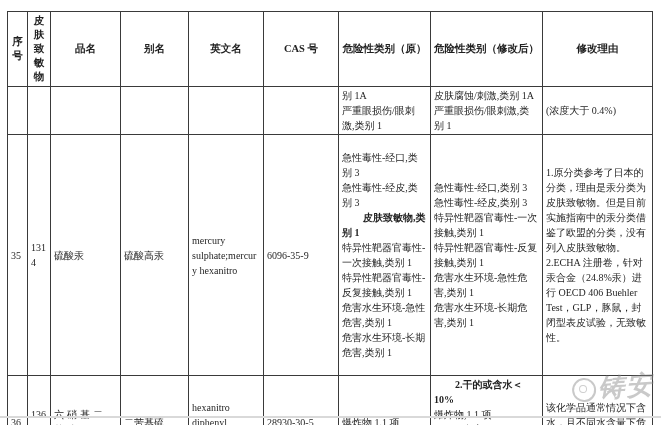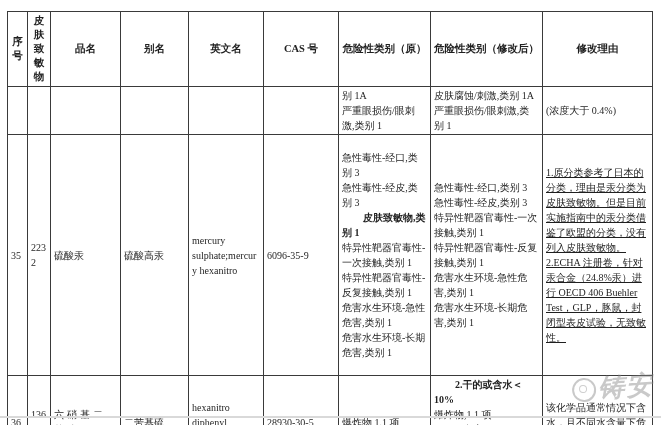--- a/index.html
+++ b/index.html
@@ -31,21 +31,21 @@
   table.doc th{
     font-size:10.5px;
     font-weight:bold;
     text-align:center;
     line-height:14px;
     padding:2px 1px;
   }
   .pre{white-space:pre-line;}
   .c{text-align:center;}
   .top{vertical-align:top;}
-  .just{text-align:justify;text-decoration:underline;}
+  .just{text-align:justify;}
   .b{font-weight:bold;margin-left:21px;}
   .eng{word-break:break-all;}
   .sp{letter-spacing:3px;}
   .r36 td{line-height:13.5px;}
   .h-head{height:44px;}
   .h-part{height:44px;}
   .h-35{height:241px;}
   .h-36{height:52px;}
   .pagenum{
     position:absolute;left:7px;top:403px;width:646px;
@@ -119,21 +119,21 @@
       <td></td>
       <td class="pre top">别 1A
 严重眼损伤/眼刺激,类别 1</td>
       <td class="pre top">皮肤腐蚀/刺激,类别 1A
 严重眼损伤/眼刺激,类别 1</td>
       <td class="pre top">(浓度大于 0.4%)</td>
     </tr>
 
     <tr class="h-35">
       <td class="c">35</td>
-      <td class="c">2232</td>
+      <td class="c">1314</td>
       <td>硫酸汞</td>
       <td>硫酸高汞</td>
       <td class="pre eng">mercury
 sulphate;mercur
 y hexanitro</td>
       <td class="c">6096-35-9</td>
       <td class="top"><span class="pre">急性毒性-经口,类别 3
 急性毒性-经皮,类别 3
 </span><span class="pre b">皮肤致敏物,类别 1</span><span class="pre">
 特异性靶器官毒性-一次接触,类别 1

